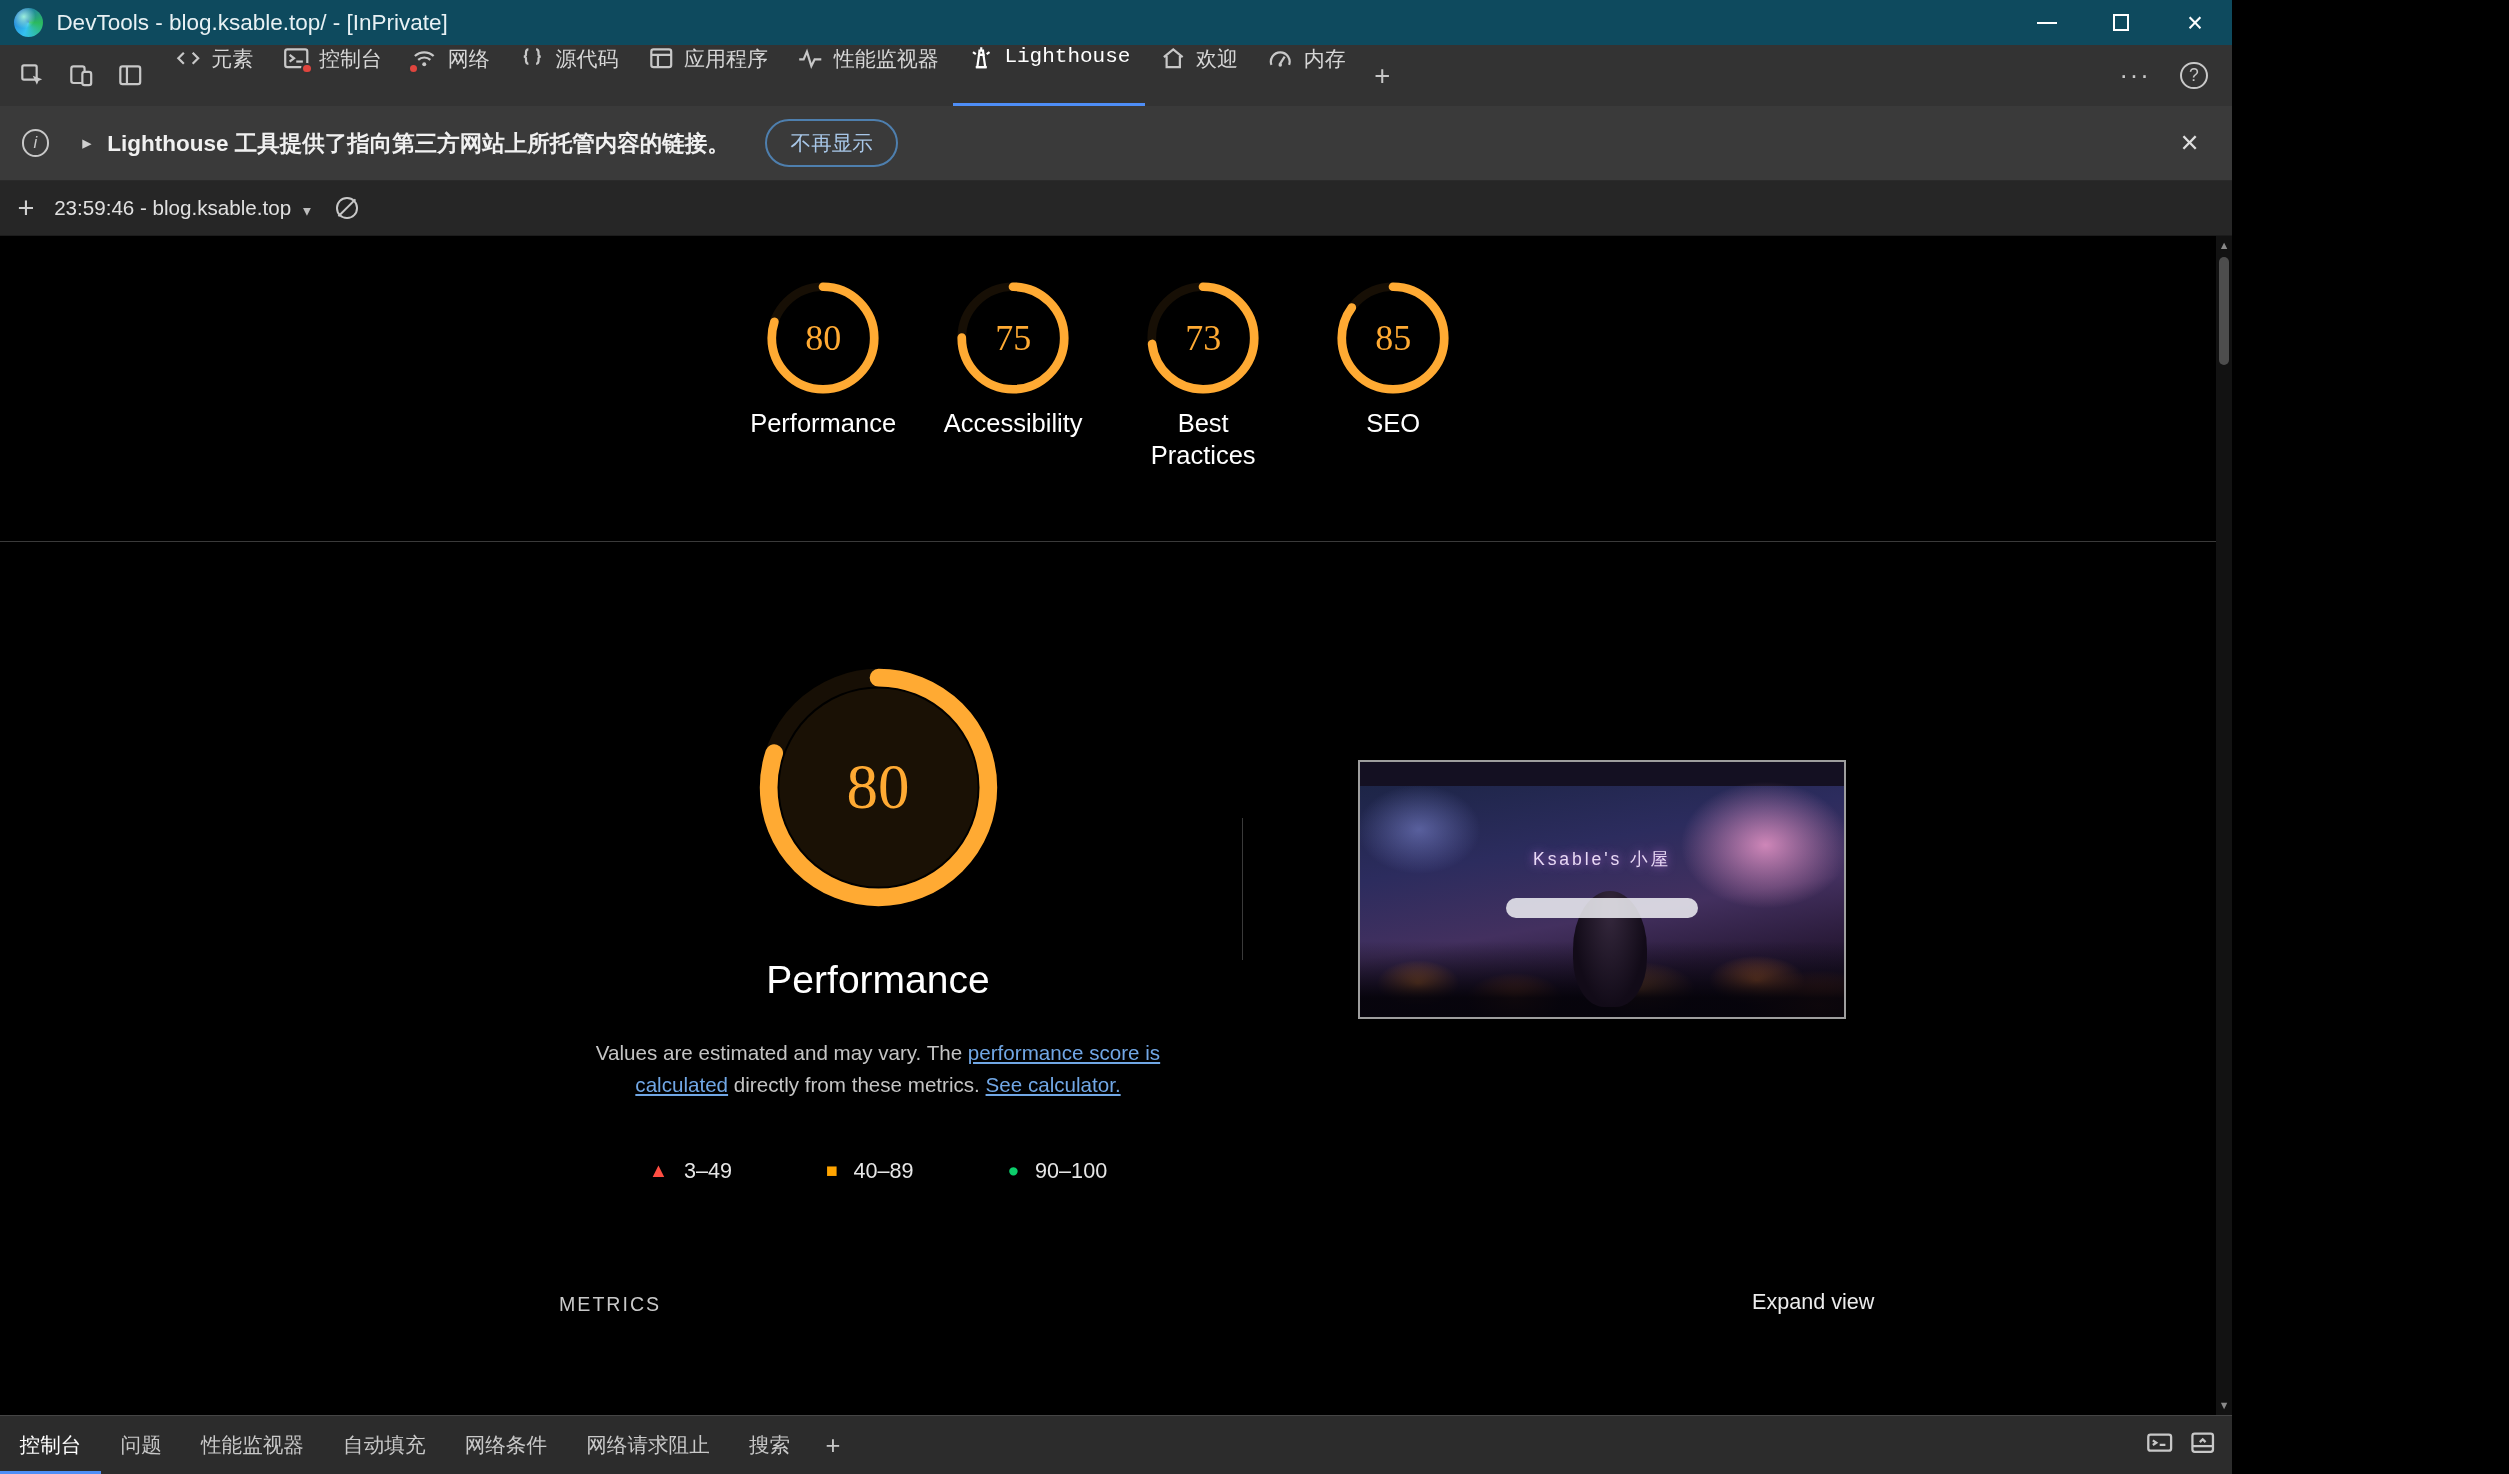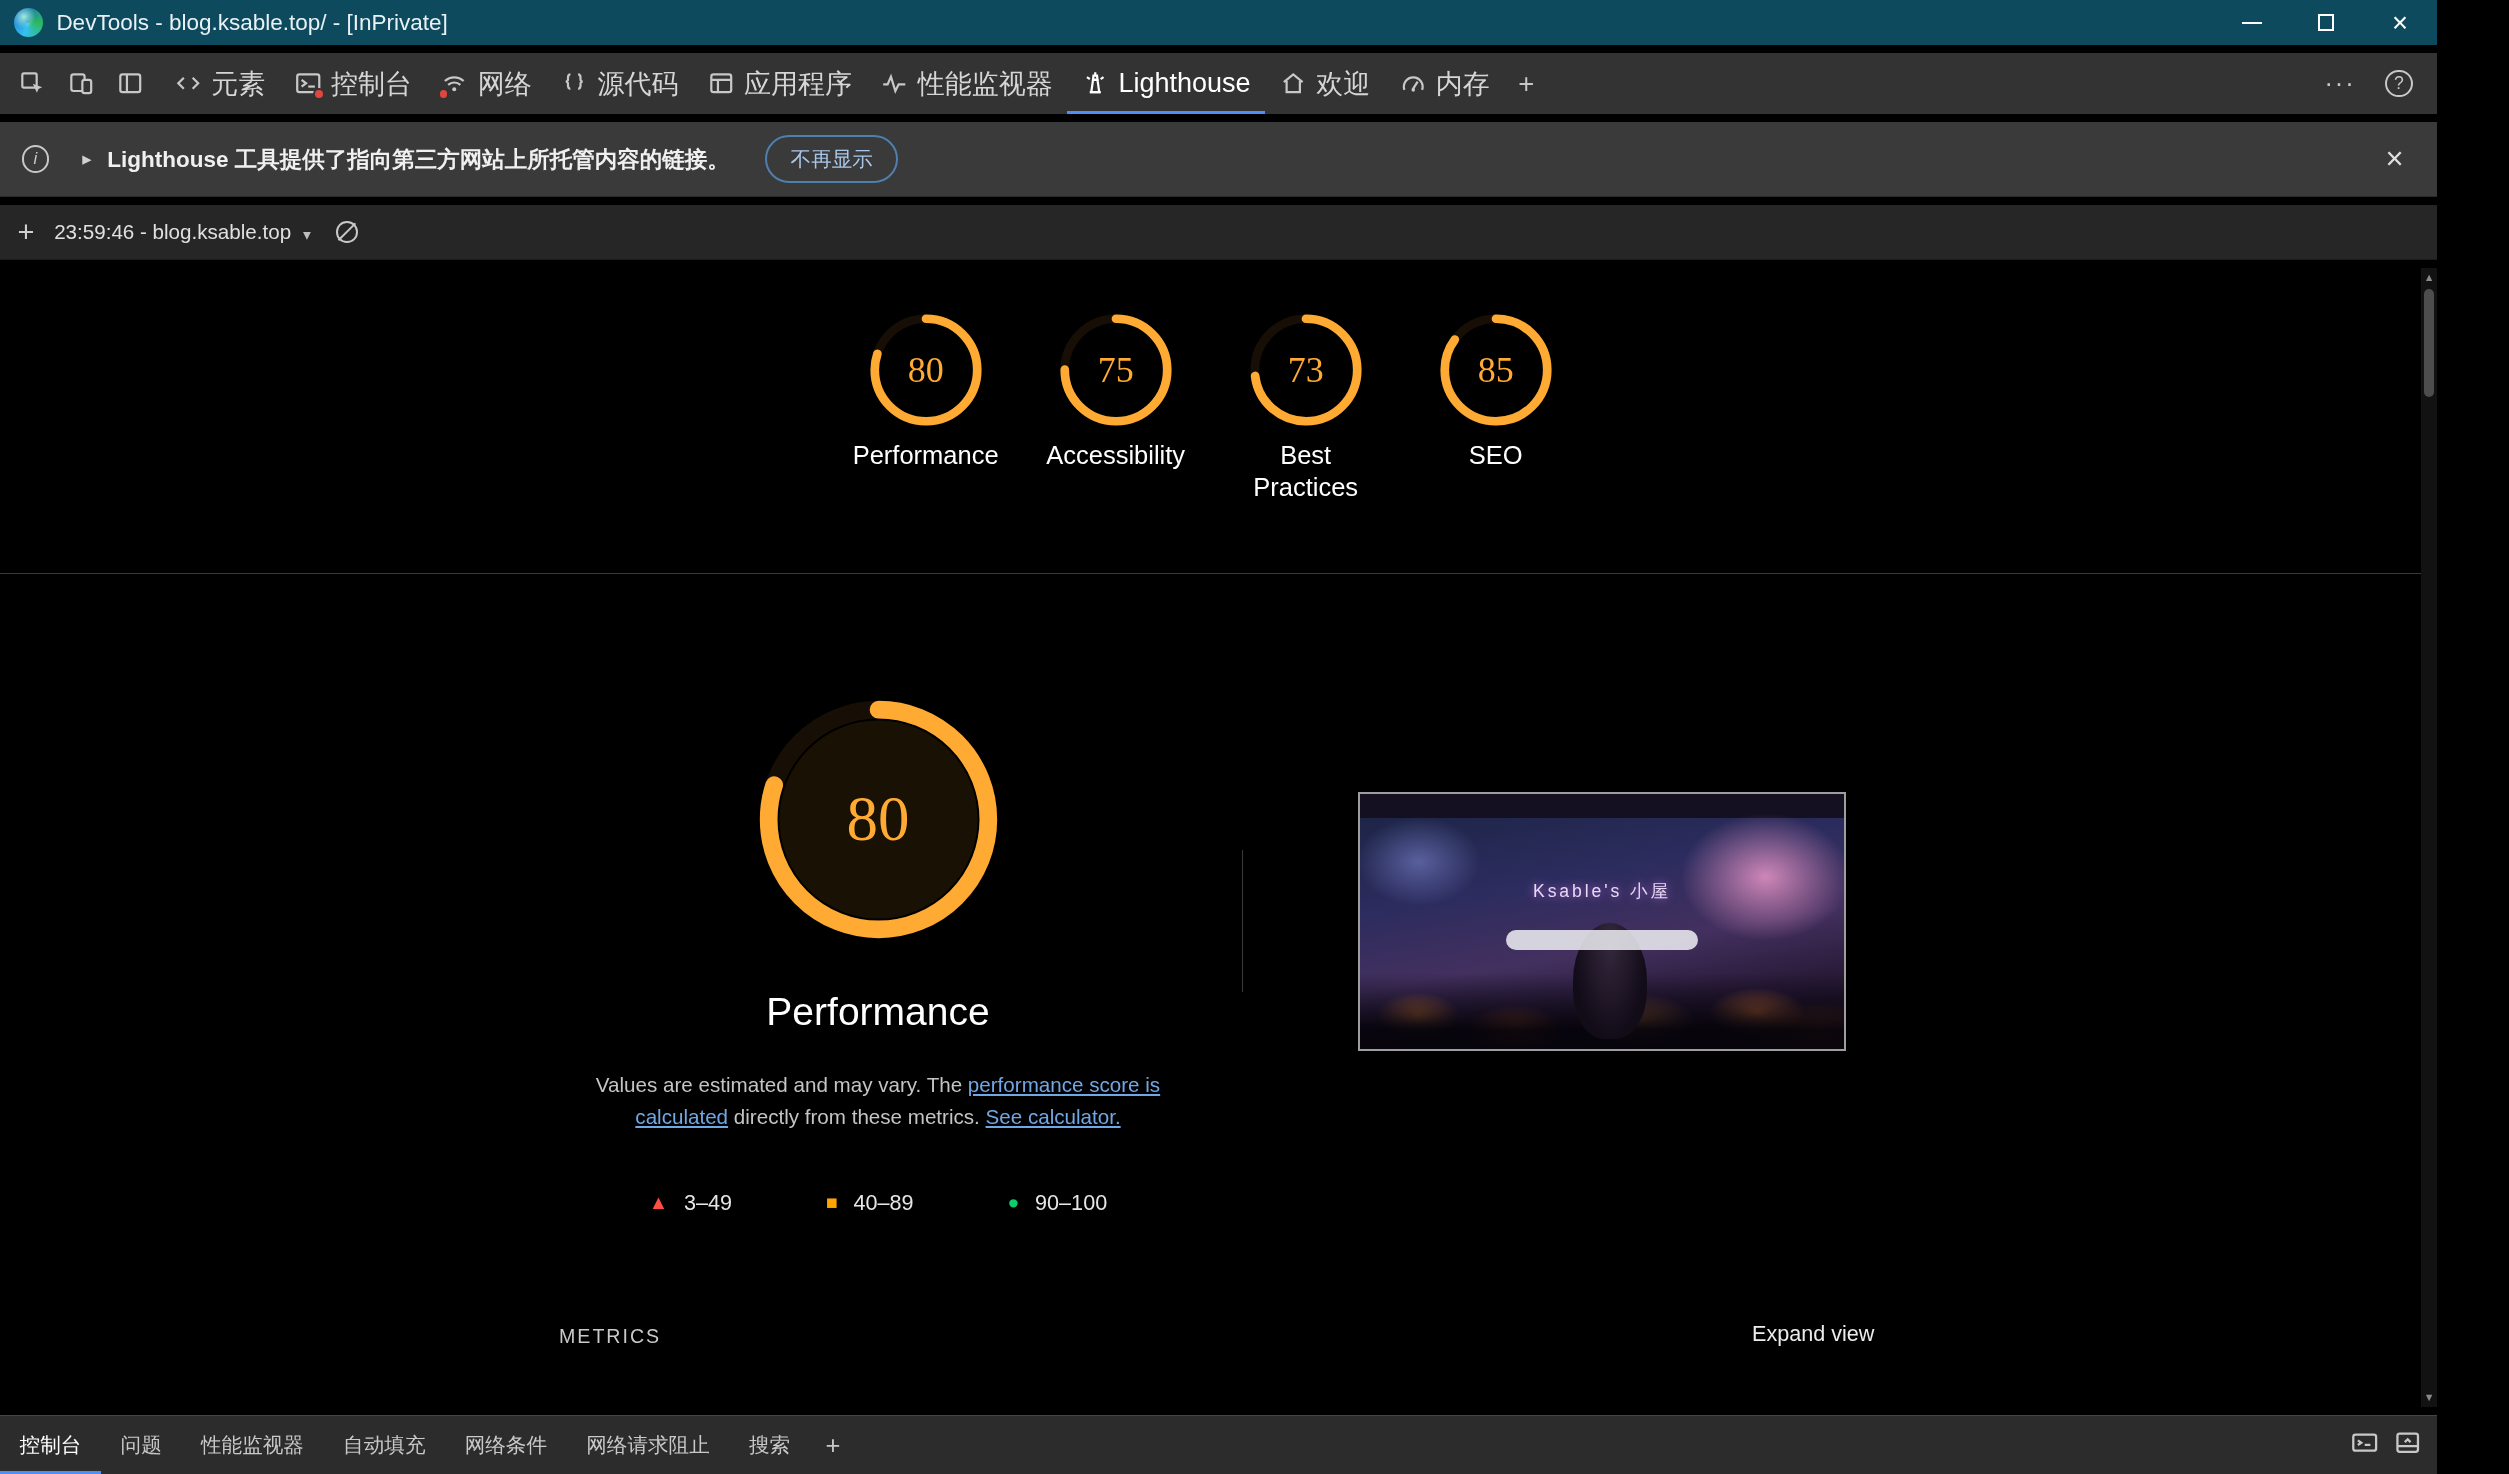--- a/index.html
+++ b/index.html
@@ -1,38 +1,38 @@
 <!DOCTYPE html>
 <html><head>
 <meta charset="utf-8">
 <style>
   * { margin:0; padding:0; box-sizing:border-box; }
   html,body { width:2509px; height:1474px; overflow:hidden; background:#000;
     font-family:"Liberation Sans","DejaVu Sans",sans-serif; }
-  .app { width:2437px; height:1474px; display:flex; flex-direction:column;gap:8px; }
+  .app { width:2232px; height:1474px; display:flex; flex-direction:column; }
 
   
   .titlebar { height:45px; background:#0e4a5e; display:flex; align-items:center;
     padding-left:13.7px; gap:13.7px; color:#e8f1f4; font-size:22.5px; flex:none; }
   .edge-logo { width:29px; height:29px; border-radius:50%;
     background: radial-gradient(circle at 34% 30%, rgba(170,255,220,.9) 0%, rgba(170,255,220,0) 42%),
       conic-gradient(from 200deg, #35c1f1, #1b66c9 35%, #2bba5e 70%, #35c1f1); }
   .win-controls { margin-left:auto; display:flex; height:100%; }
   .win-btn { width:74px; height:100%; display:flex; align-items:center; justify-content:center; color:#fff; }
   .glyph-min { width:19.6px; height:2px; background:#fff; display:block; }
   .glyph-max { width:16.7px; height:16.7px; border:2px solid #fff; display:block; }
   .glyph-close { font-size:27.4px; line-height:1; font-weight:300; }
 
   
   .toolbar { height:61px; background:#333; display:flex; align-items:stretch; color:#c8c8c8; flex:none; }
   .tool-icons { display:flex; align-items:center; gap:3.9px; padding:0 7.8px 0 9.8px; }
   .tool-btn { width:45px; height:45px; display:flex; align-items:center; justify-content:center; border-radius:3.9px; }
   .tool-btn svg { width:26.5px; height:26.5px; }
   .tstrip { display:flex; align-items:stretch; }
-  .tab { display:flex; align-items:center; gap:9.8px; padding:0 14.7px; font-size:27px; color:#d6d6d6; position:relative; white-space:nowrap; }
+  .tab { display:flex; gap:9.8px; padding:0 14.7px; font-size:21px; color:#d6d6d6; position:relative; white-space:nowrap;font-family:Liberation Mono, monospace; }
   .tab.active { color:#fff; box-shadow: inset 0 -2.9px 0 #4e8ef7; }
   .ticon { width:26.5px; height:26.5px; position:relative; display:flex; align-items:center; justify-content:center; }
   .ticon svg { width:26.5px; height:26.5px; }
   .badge { position:absolute; width:11.8px; height:11.8px; background:#e0453e; border-radius:50%; border:2px solid #333; }
   .badge.br { right:-3.9px; bottom:-2.9px; } .badge.bl { left:-3.9px; bottom:-2.9px; }
   .tab-plus { display:flex; align-items:center; padding:0 13.7px; font-size:27.4px; color:#c8c8c8; }
   .toolbar-right { margin-left:auto; display:flex; align-items:center; gap:13.7px; padding-right:15.7px; }
   .more-dots { font-size:25.5px; letter-spacing:2px; color:#c8c8c8; }
   .help-circle { width:27.4px; height:27.4px; border:2px solid #c8c8c8; border-radius:50%;
     display:flex; align-items:center; justify-content:center; font-size:17.6px; color:#c8c8c8; }

